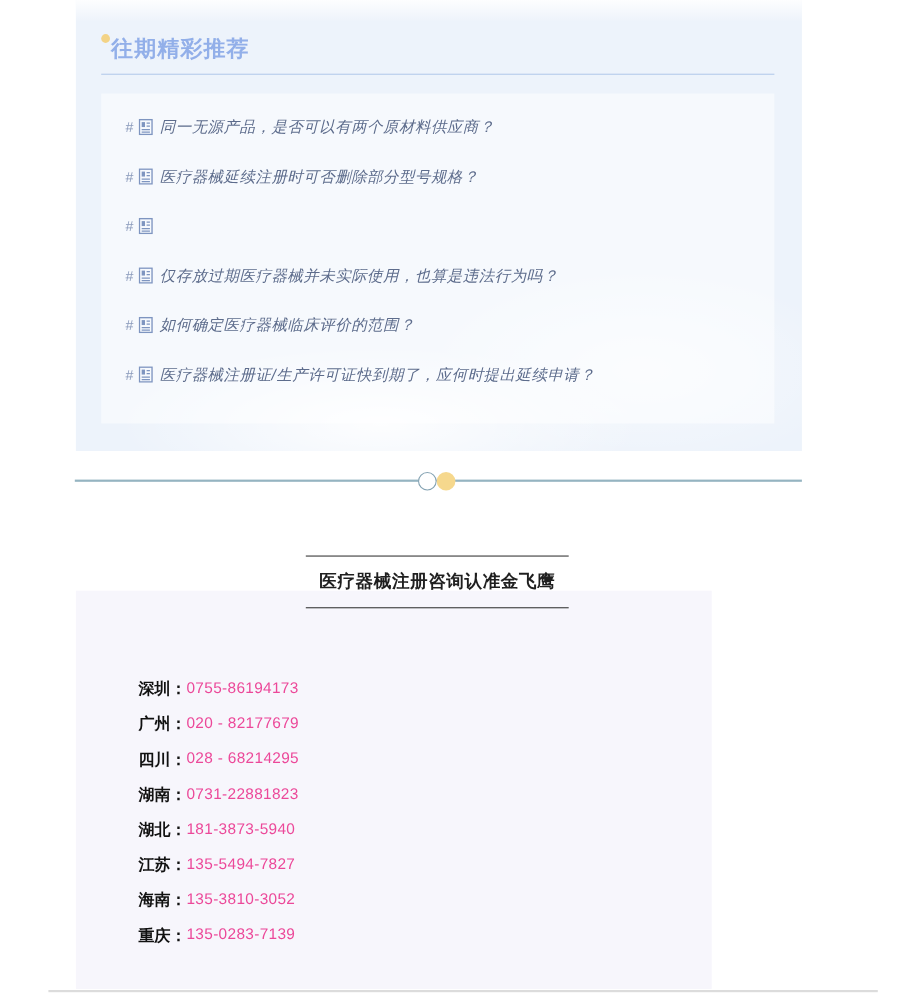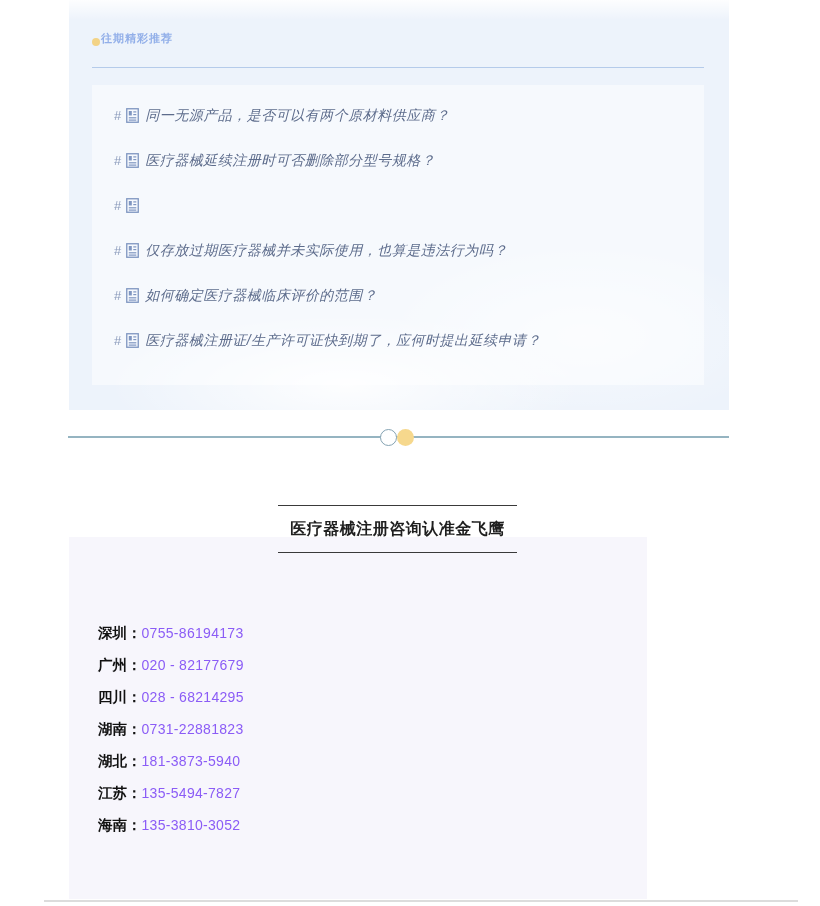--- a/index.html
+++ b/index.html
@@ -18,22 +18,22 @@
     width: 660px; height: 410px;
     background:
       linear-gradient(180deg, rgba(255,255,255,0.9), rgba(255,255,255,0) 20px),
       radial-gradient(ellipse 340px 100px at 42% 94%, rgba(255,255,255,0.9), rgba(255,255,255,0) 70%),
       radial-gradient(ellipse 280px 130px at 78% 82%, rgba(255,255,255,0.55), rgba(255,255,255,0) 70%),
       #edf3fb;
   }
   .panel-header {
     position: absolute;
     left: 23px; top: 31px;
-    display: flex; align-items: flex-end;
-    font-size: 11px; font-weight: bold;
+    display: flex; align-items: flex-start;
+    font-size: 20px; font-weight: bold;
     color: #92afe9;
     letter-spacing: 1px;
   }
   .bullet {
     width: 8px; height: 8px;
     border-radius: 50%;
     background: #f3d386;
     margin-right: 1px;
     flex: 0 0 auto;
   }
@@ -124,31 +124,32 @@
     padding: 13px 0 12px 0;
     white-space: nowrap;
   }
   .contact-list {
     position: absolute;
     left: 98px; top: 617px;
     list-style: none;
   }
   .contact-row {
     display: flex;
-    align-items: center;
+    align-items: flex-start;
     height: 32px;
+    margin-left: 28px;
   }
   .city {
     font-size: 14.5px;
     font-weight: bold;
     color: #111111;
   }
   .phone {
     font-size: 14px;
-    color: #8b5cf6;
+    color: #ec4899;
     letter-spacing: 0.3px;
   }
 
   .bottom-rule {
     position: absolute;
     left: 44px; top: 900px;
     width: 754px; height: 0;
     border-top: 2px solid #dcdcdc;
   }
 </style>
@@ -291,15 +292,19 @@
     <span class="phone">181-3873-5940</span>
   </li>
   <li class="contact-row">
     <span class="city">江苏：</span>
     <span class="phone">135-5494-7827</span>
   </li>
   <li class="contact-row">
     <span class="city">海南：</span>
     <span class="phone">135-3810-3052</span>
   </li>
+  <li class="contact-row">
+    <span class="city">重庆：</span>
+    <span class="phone">135-0283-7139</span>
+  </li>
 </ul>
 
 <div class="bottom-rule"></div>
 
 </body></html>

